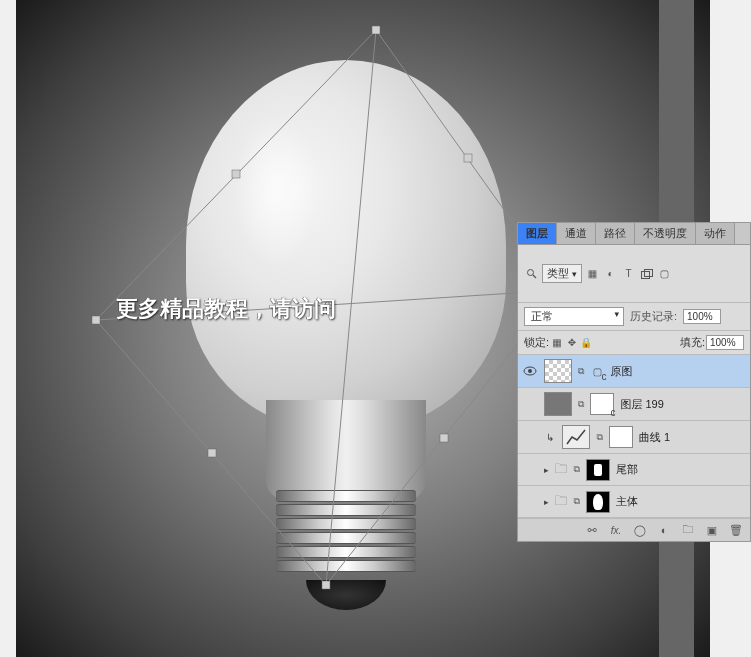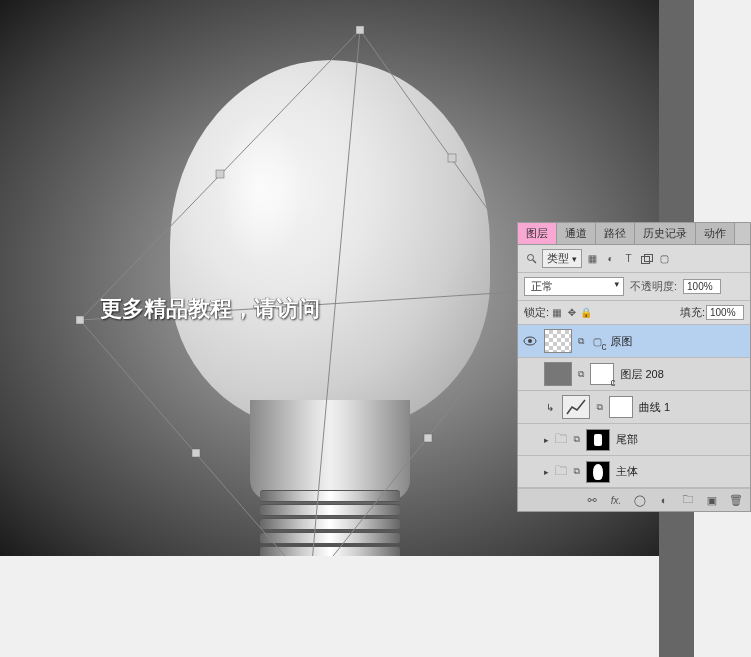--- a/index.html
+++ b/index.html
@@ -6,24 +6,24 @@
     body {
       width: 751px;
       height: 657px;
       background: #f0f0f0;
       overflow: hidden;
       position: relative;
       font-family: "Microsoft YaHei", sans-serif;
     }
     .canvas-area {
       position: absolute;
-      left: 0;
+      left: 16px;
       top: 0;
       width: 694px;
-      height: 556px;
+      height: 657px;
       background: radial-gradient(ellipse at center, #b8b8b8 0%, #808080 40%, #404040 80%, #1a1a1a 100%);
       overflow: hidden;
     }
     .bulb {
       position: absolute;
       left: 160px;
       top: 60px;
       width: 340px;
       height: 540px;
     }
@@ -139,27 +139,27 @@
       background: #c8c8c8;
       border-bottom: 1px solid #999;
     }
     .tab {
       padding: 3px 8px;
       border-right: 1px solid #999;
       background: #bcbcbc;
       cursor: pointer;
     }
     .tab.active {
-      background: #f9a8d4;
-      font-weight: normal;
+      background: #3b82f6;
+      font-weight: bold;
     }
     .filter-row {
       display: flex;
       align-items: center;
-      padding: 4px 6px;
+      padding: 19px 6px;
       gap: 4px;
       border-bottom: 1px solid #bbb;
     }
     .kind-select {
       display: flex;
       align-items: center;
       border: 1px solid #999;
       background: #eee;
       padding: 1px 4px;
       font-size: 11px;
@@ -348,21 +348,21 @@
   </div>
 </div>
 
 <div class="gray-strip"></div>
 
 <div class="panel">
   <div class="panel-tabs">
     <div class="tab active">图层</div>
     <div class="tab">通道</div>
     <div class="tab">路径</div>
-    <div class="tab">历史记录</div>
+    <div class="tab">不透明度</div>
     <div class="tab">动作</div>
   </div>
 
   <div class="filter-row">
     <span class="small-icon search-ic">
       <svg width="11" height="11" viewBox="0 0 11 11">
           <circle cx="4.5" cy="4.5" r="3" fill="none" stroke="#555" stroke-width="1"></circle>
           <line x1="7" y1="7" x2="10" y2="10" stroke="#555" stroke-width="1.2"></line>
         </svg>
     </span>
@@ -380,21 +380,21 @@
         </svg>
     </span>
     <span class="small-icon">▢</span>
   </div>
 
   <div class="blend-row">
     <div class="blend-select">
       <span>正常</span>
       <span style="position:absolute;right:4px;top:1px;font-size:9px">▾</span>
     </div>
-    <span class="opacity-label">不透明度:</span>
+    <span class="opacity-label">历史记录:</span>
     <div class="pct-box">100%</div>
   </div>
 
   <div class="lock-row">
     <span>锁定:</span>
     <span class="small-icon">▦</span>
     <span class="small-icon">✥</span>
     <span class="small-icon">🔒</span>
     <span style="flex:1"></span>
     <span>填充:</span>
@@ -416,21 +416,21 @@
       <span class="layer-name">原图</span>
     </div>
 
     <div class="layer-row">
       <span class="eye"></span>
       <div class="thumb gray"></div>
       <span class="link-icon">⧉</span>
       <div class="thumb white" style="width:24px;height:22px;position:relative">
           <span class="c-sub">c</span>
         </div>
-      <span class="layer-name">图层 208</span>
+      <span class="layer-name">图层 199</span>
     </div>
 
     <div class="layer-row">
       <span class="eye"></span>
       <span class="clip-arrow">↳</span>
       <div class="adj-thumb">
         <svg width="20" height="16" viewBox="0 0 20 16">
             <path d="M1 15 L6 8 L11 11 L19 1" fill="none" stroke="#444" stroke-width="1.5"></path>
           </svg>
       </div>

